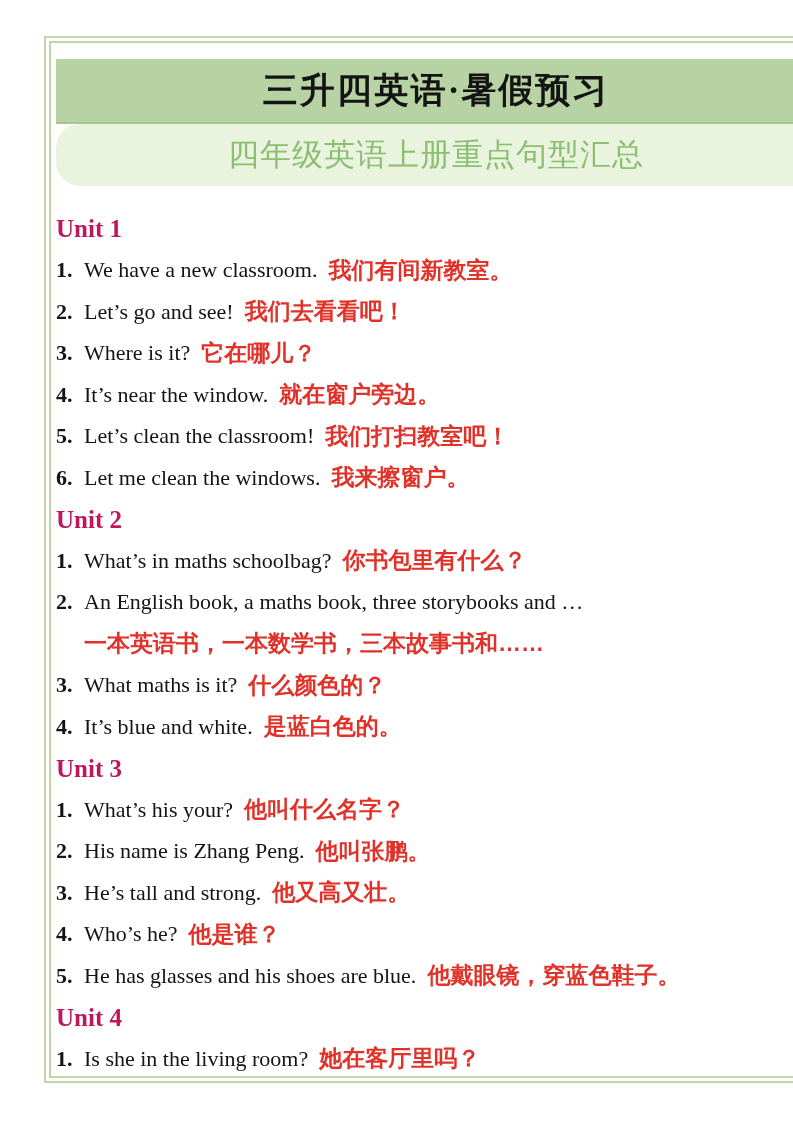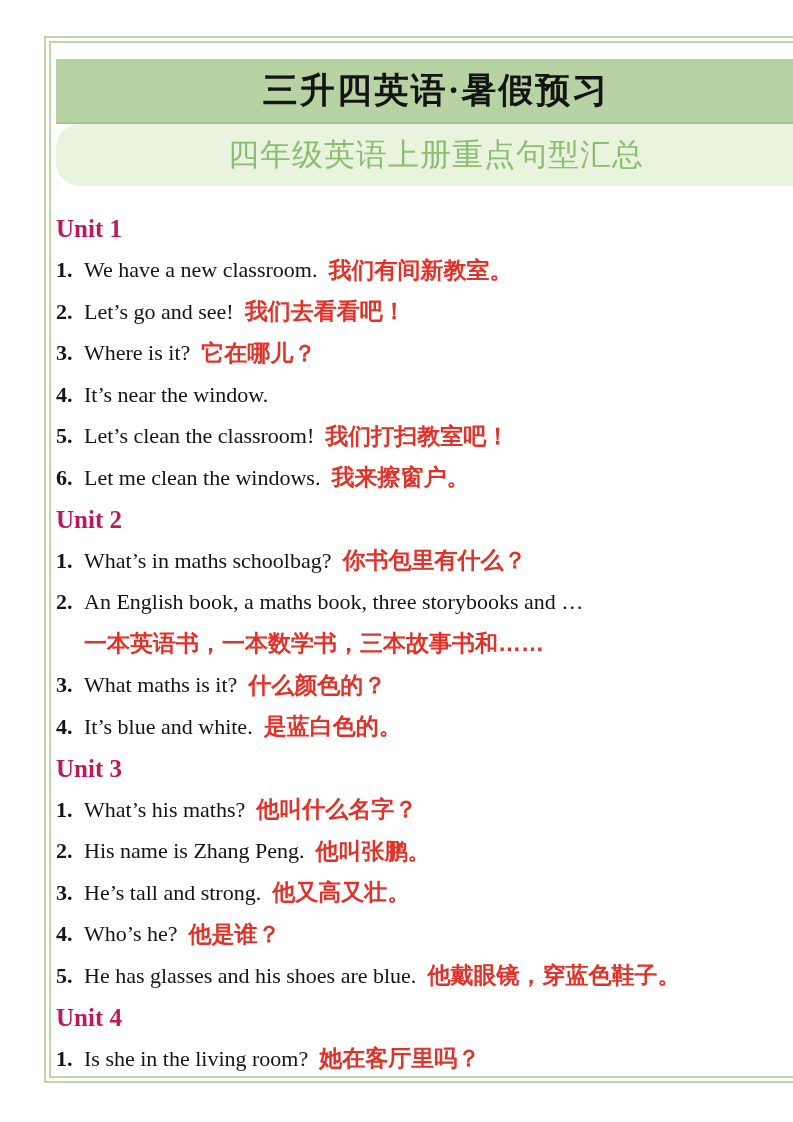--- a/index.html
+++ b/index.html
@@ -61,20 +61,21 @@
             <span class="zh">我们去看看吧！</span>
           </div>
           <div class="line item-line">
             <span class="num">3.</span>
             <span class="en">Where is it?</span>
             <span class="zh">它在哪儿？</span>
           </div>
           <div class="line item-line">
             <span class="num">4.</span>
             <span class="en">It’s near the window.</span>
+            <span class="zh">就在窗户旁边。</span>
           </div>
           <div class="line item-line">
             <span class="num">5.</span>
             <span class="en">Let’s clean the classroom!</span>
             <span class="zh">我们打扫教室吧！</span>
           </div>
           <div class="line item-line">
             <span class="num">6.</span>
             <span class="en">Let me clean the windows.</span>
             <span class="zh">我来擦窗户。</span>
@@ -102,21 +103,21 @@
           <div class="line item-line">
             <span class="num">4.</span>
             <span class="en">It’s blue and white.</span>
             <span class="zh">是蓝白色的。</span>
           </div>
         </section>
         <section>
           <div class="unit-heading">Unit 3</div>
           <div class="line item-line">
             <span class="num">1.</span>
-            <span class="en">What’s his maths?</span>
+            <span class="en">What’s his your?</span>
             <span class="zh">他叫什么名字？</span>
           </div>
           <div class="line item-line">
             <span class="num">2.</span>
             <span class="en">His name is Zhang Peng.</span>
             <span class="zh">他叫张鹏。</span>
           </div>
           <div class="line item-line">
             <span class="num">3.</span>
             <span class="en">He’s tall and strong.</span>

